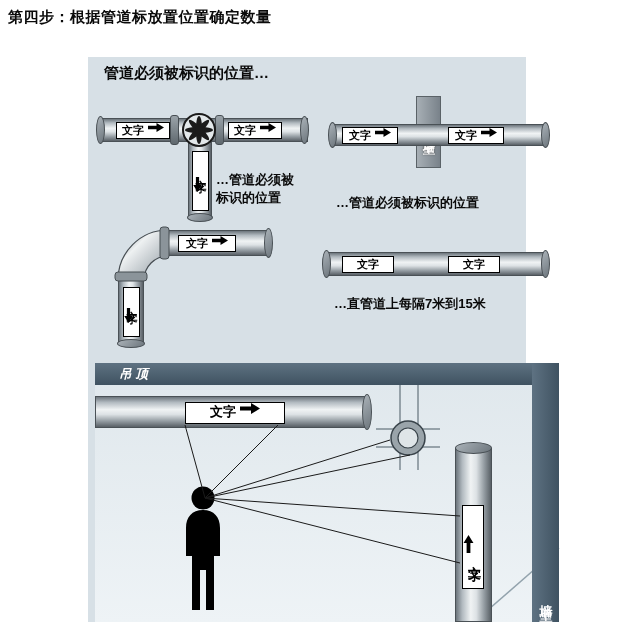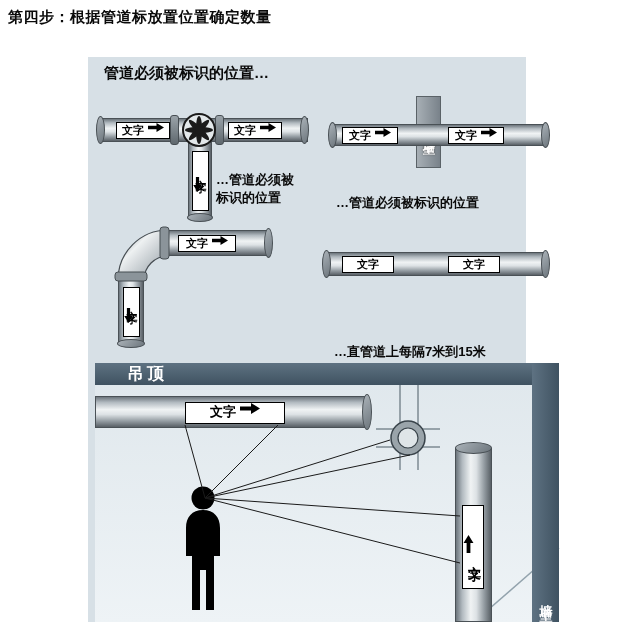--- a/index.html
+++ b/index.html
@@ -39,22 +39,22 @@
   .wall-seg span { writing-mode:vertical-rl; text-orientation:upright; color:#fff;
     font-weight:bold; font-size:12px; letter-spacing:2px; text-shadow:0 0 2px #444; }
 
   .room { position:absolute; left:0; top:301px; width:472px; height:264px; }
   .room-interior { position:absolute; left:7px; top:5px; width:437px; height:259px;
     background:linear-gradient(to bottom,#dfe7ec,#eef3f6); }
   .guides, .sight { position:absolute; left:0; top:0; }
   .guides { z-index:1; }
   .ceiling-bar { position:absolute; left:7px; top:5px; width:437px; height:22px; z-index:2;
     background:linear-gradient(to bottom,#5e7282,#3f5261); }
-  .ceiling-bar span { position:absolute; left:32px; top:0; line-height:22px;
-    color:#fff; font-weight:bold; font-size:17px; letter-spacing:3px; }
+  .ceiling-bar span { position:absolute; left:24px; top:0; line-height:22px;
+    color:#fff; font-weight:bold; font-size:13px; letter-spacing:3px;font-style:italic; }
   .wall-bar { position:absolute; left:444px; top:5px; width:27px; height:259px; z-index:2;
     background:linear-gradient(to right,#5e7282,#3f5261); }
   .wall-bar span { position:absolute; bottom:22px; left:50%; transform:translateX(-50%);
     writing-mode:vertical-rl; text-orientation:upright; color:#fff; font-weight:bold;
     font-size:13px; letter-spacing:3px; }
   .room .pipe-h, .room .pipe-v, .ring, .person { z-index:3; }
   .room .plabel { z-index:4; }
   .ring { position:absolute; left:301px; top:61px; }
   .person { position:absolute; left:82px; top:128px; }
   .sight { z-index:5; }
@@ -162,21 +162,21 @@
 
     <div class="pipe-h" style="left:238px;top:195px;width:220px;height:24px;"></div>
     <div class="cap" style="left:234px;top:193px;width:9px;height:28px;"></div>
     <div class="cap" style="left:453px;top:193px;width:9px;height:28px;"></div>
     <div class="plabel" style="left:254px;top:199px;width:52px;height:17px;">
       <span>文字</span>
     </div>
     <div class="plabel" style="left:360px;top:199px;width:52px;height:17px;">
       <span>文字</span>
     </div>
-    <div class="caption" style="left:246px;top:238px;width:222px;margin-top:48px;">…直管道上每隔7米到15米</div>
+    <div class="caption" style="left:246px;top:238px;width:222px;">…直管道上每隔7米到15米</div>
 
     <div class="room">
       <div class="room-interior"></div>
 
       <svg class="guides" width="472" height="264" viewBox="0 0 472 264">
         <g stroke="#4a5a64" stroke-width="1">
           <line x1="312" y1="27" x2="312" y2="112"></line>
           <line x1="330" y1="27" x2="330" y2="112"></line>
           <line x1="288" y1="71" x2="352" y2="71"></line>
           <line x1="288" y1="89" x2="352" y2="89"></line>

